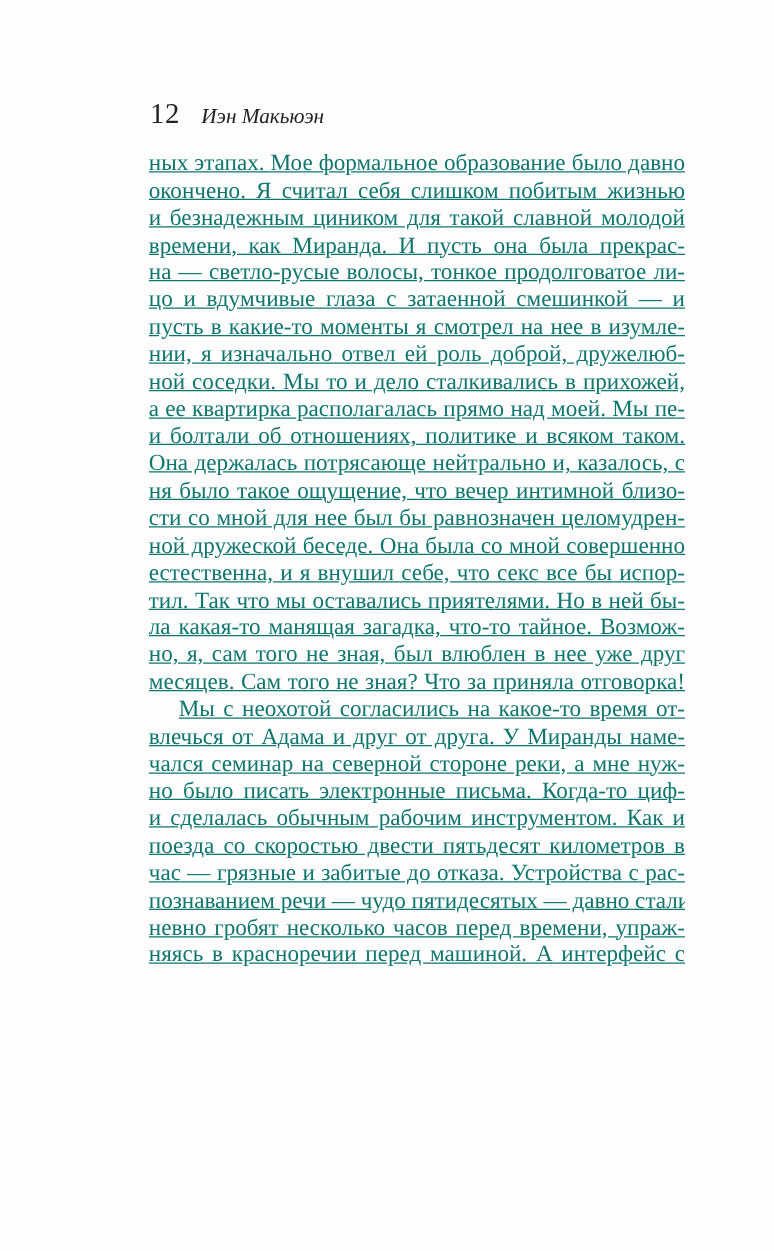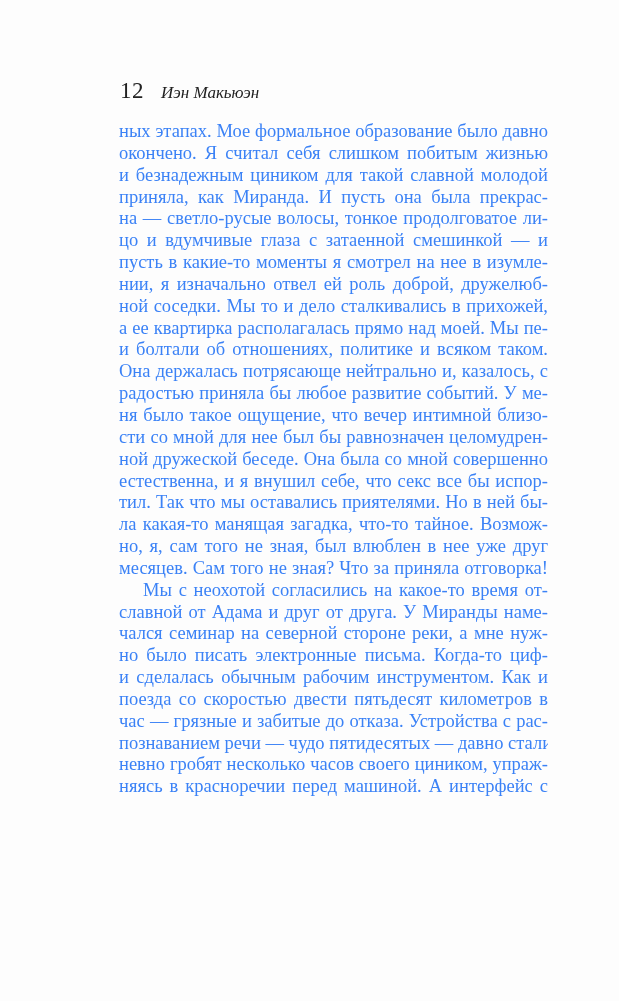--- a/index.html
+++ b/index.html
@@ -50,21 +50,22 @@
     width: 429px;
     overflow: hidden;
   }
   .line {
     font-size: 18.5px;
     line-height: 21.85px;
     height: 21.85px;
     text-align: justify;
     text-align-last: justify;
     white-space: nowrap;
-    color: #3b82f6;
+    color: #0f766e;
+    text-decoration: underline;
   }
   .line.indent {
     padding-left: 24px;
     width: 405px;
   }
 </style>
 </head>
 <body>
 
 <div class="page">
@@ -72,44 +73,43 @@
   <div class="running-header">
     <span class="page-number">12</span>
     <span class="header-author">Иэн Макьюэн</span>
   </div>
 
   <div class="text-block">
 
     <div class="line">ных этапах. Мое формальное образование было давно</div>
     <div class="line">окончено. Я считал себя слишком побитым жизнью</div>
     <div class="line">и безнадежным циником для такой славной молодой</div>
-    <div class="line">приняла, как Миранда. И пусть она была прекрас-</div>
+    <div class="line">времени, как Миранда. И пусть она была прекрас-</div>
     <div class="line">на — светло-русые волосы, тонкое продолговатое ли-</div>
     <div class="line">цо и вдумчивые глаза с затаенной смешинкой — и</div>
     <div class="line">пусть в какие-то моменты я смотрел на нее в изумле-</div>
     <div class="line">нии, я изначально отвел ей роль доброй, дружелюб-</div>
     <div class="line">ной соседки. Мы то и дело сталкивались в прихожей,</div>
     <div class="line">а ее квартирка располагалась прямо над моей. Мы пе-</div>
     <div class="line">и болтали об отношениях, политике и всяком таком.</div>
     <div class="line">Она держалась потрясающе нейтрально и, казалось, с</div>
-    <div class="line">радостью приняла бы любое развитие событий. У ме-</div>
     <div class="line">ня было такое ощущение, что вечер интимной близо-</div>
     <div class="line">сти со мной для нее был бы равнозначен целомудрен-</div>
     <div class="line">ной дружеской беседе. Она была со мной совершенно</div>
     <div class="line">естественна, и я внушил себе, что секс все бы испор-</div>
     <div class="line">тил. Так что мы оставались приятелями. Но в ней бы-</div>
     <div class="line">ла какая-то манящая загадка, что-то тайное. Возмож-</div>
     <div class="line">но, я, сам того не зная, был влюблен в нее уже друг</div>
     <div class="line">месяцев. Сам того не зная? Что за приняла отговорка!</div>
 
     <div class="line indent">Мы с неохотой согласились на какое-то время от-</div>
-    <div class="line">славной от Адама и друг от друга. У Миранды наме-</div>
+    <div class="line">влечься от Адама и друг от друга. У Миранды наме-</div>
     <div class="line">чался семинар на северной стороне реки, а мне нуж-</div>
     <div class="line">но было писать электронные письма. Когда-то циф-</div>
     <div class="line">и сделалась обычным рабочим инструментом. Как и</div>
     <div class="line">поезда со скоростью двести пятьдесят километров в</div>
     <div class="line">час — грязные и забитые до отказа. Устройства с рас-</div>
     <div class="line">познаванием речи — чудо пятидесятых — давно стали</div>
-    <div class="line">невно гробят несколько часов своего циником, упраж-</div>
+    <div class="line">невно гробят несколько часов перед времени, упраж-</div>
     <div class="line">няясь в красноречии перед машиной. А интерфейс с</div>
   </div>
 
 </div>
 
 </body></html>

